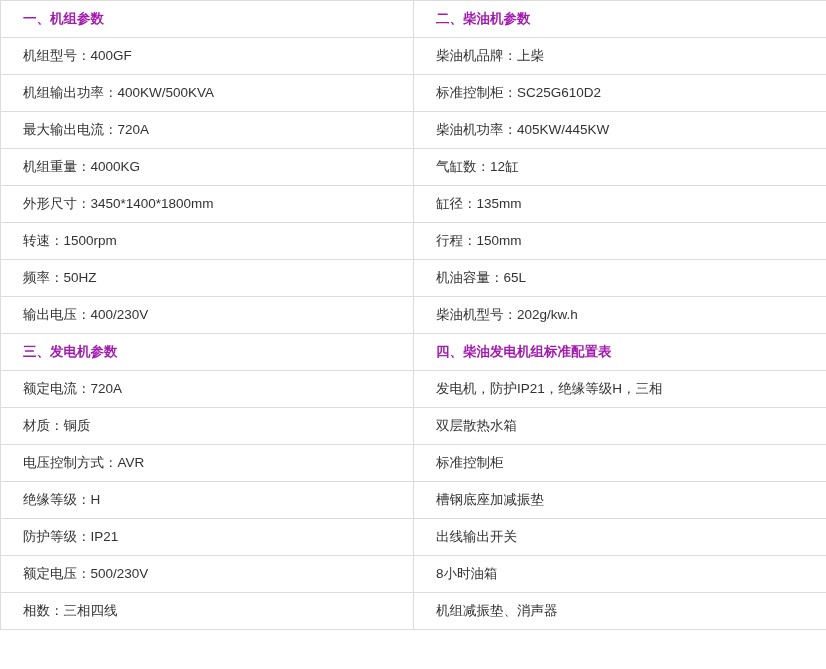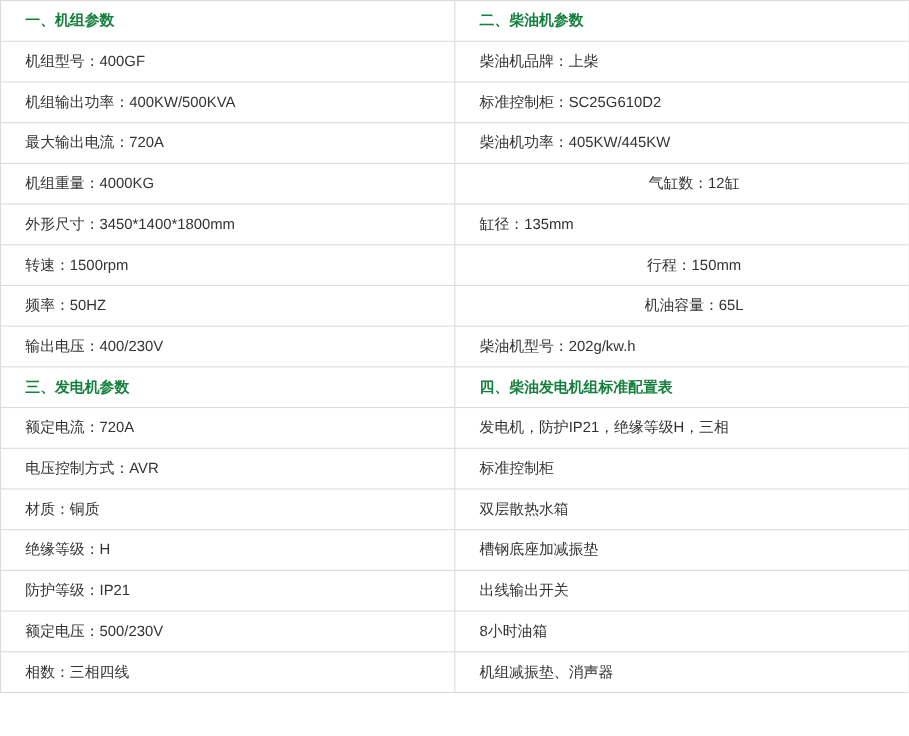--- a/index.html
+++ b/index.html
@@ -27,28 +27,27 @@
     padding: 0 0 0 22px;
     font-size: 13.5px;
     line-height: 36px;
     vertical-align: middle;
     white-space: nowrap;
     overflow: hidden;
   }
   td.header-cell {
     font-size: 14.5px;
     font-weight: bold;
-    color: #15803d;
+    color: #a21caf;
   }
   td.indent-cell {
     padding-left: 38px;
   }
   td.pad-cell {
     padding-left: 30px;
-    text-align: center;
   }
 </style>
 </head>
 <body>
 
 <table class="spec-table">
   <colgroup>
       <col class="c1">
       <col class="c2">
     </colgroup>
@@ -91,26 +90,26 @@
       </tr>
       <tr>
         <td class="header-cell">三、发电机参数</td>
         <td class="header-cell">四、柴油发电机组标准配置表</td>
       </tr>
       <tr>
         <td>额定电流：720A</td>
         <td>发电机，防护IP21，绝缘等级H，三相</td>
       </tr>
       <tr>
+        <td>材质：铜质</td>
+        <td>双层散热水箱</td>
+      </tr>
+      <tr>
         <td>电压控制方式：AVR</td>
         <td>标准控制柜</td>
-      </tr>
-      <tr>
-        <td>材质：铜质</td>
-        <td>双层散热水箱</td>
       </tr>
       <tr>
         <td>绝缘等级：H</td>
         <td>槽钢底座加减振垫</td>
       </tr>
       <tr>
         <td>防护等级：IP21</td>
         <td>出线输出开关</td>
       </tr>
       <tr>

